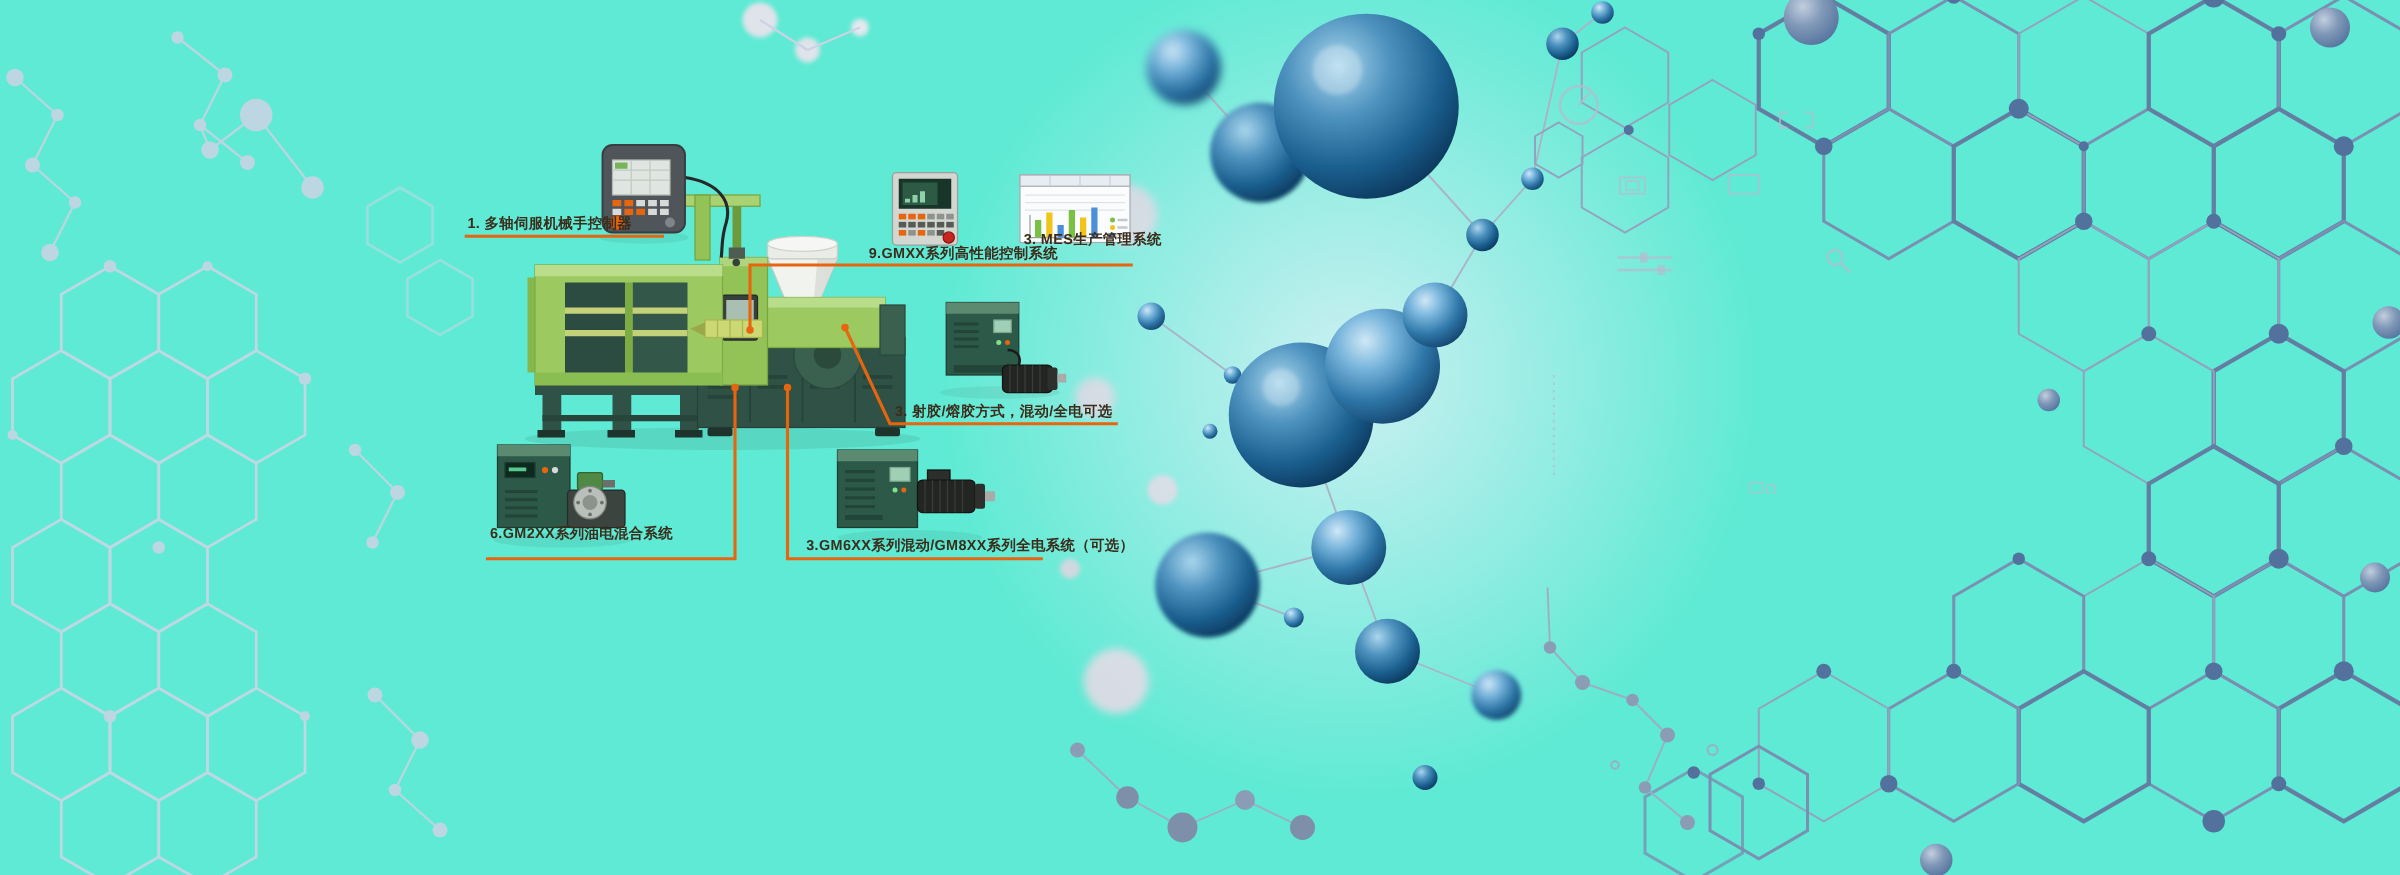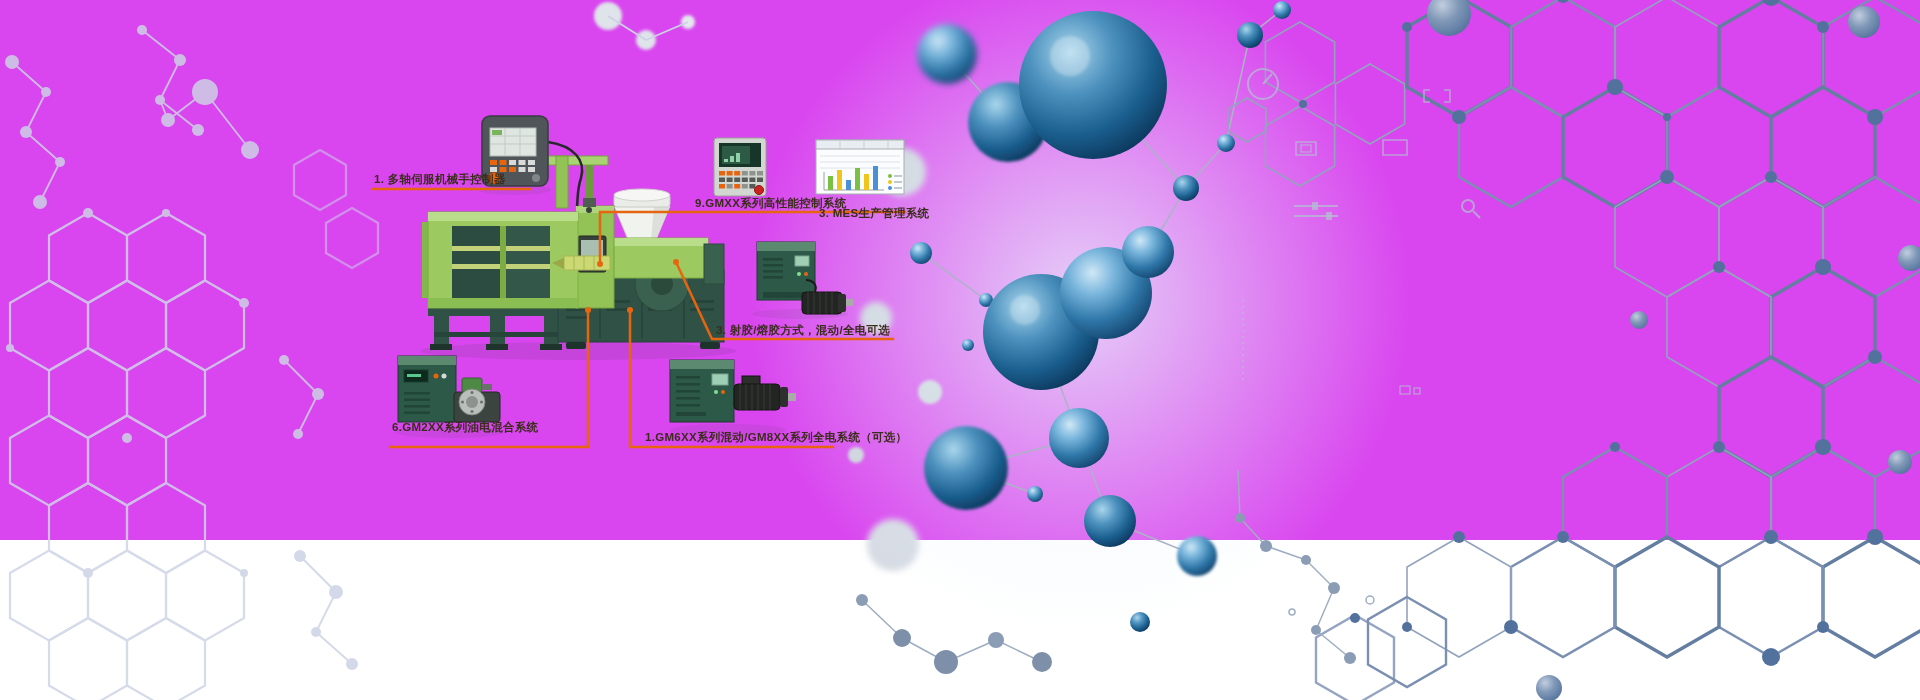--- a/index.html
+++ b/index.html
@@ -1,18 +1,18 @@
 <!DOCTYPE html>
 <html><head>
 <meta charset="utf-8">
 <style>
   *{margin:0;padding:0;box-sizing:border-box}
   html,body{width:1920px;height:700px;overflow:hidden;background:#fff;
     font-family:"Liberation Sans",sans-serif}
-  .stage{position:relative;width:1920px;height:540px;background:#d946ef}
+  .stage{position:relative;width:1920px;height:700px;background:#5eead4}
   .scene{position:absolute;left:0;top:0;display:block}
   .callout-label{position:absolute;font-size:11.5px;font-weight:bold;
     color:#3b2d1c;white-space:nowrap;letter-spacing:.3px;line-height:14px}
   
   .hxA{fill:none;stroke:#7a8fb1;stroke-width:2.4}
   .hxB{fill:none;stroke:#647ea1;stroke-width:3.4}
   .hxC{fill:none;stroke:#93a3bd;stroke-width:1.6}
   .hxL{fill:none;stroke:#cfd5e7;stroke-width:2.2}
   .nd{fill:#52719d}
   .ndL{fill:#cdd3e5}
@@ -535,18 +535,18 @@
     <path class="orange" d="M588,310 V447 H390"></path>
     <circle cx="600" cy="264" r="3" fill="#e8650f" stroke="none"></circle>
     <circle cx="676" cy="262" r="3" fill="#e8650f" stroke="none"></circle>
     <circle cx="630" cy="310" r="3" fill="#e8650f" stroke="none"></circle>
     <circle cx="588" cy="310" r="3" fill="#e8650f" stroke="none"></circle>
   </g>
 </svg>
 
 <div class="callout-label" style="left:374px;top:172px">1. 多轴伺服机械手控制器</div>
 <div class="callout-label" style="left:695px;top:196px">9.GMXX系列高性能控制系统</div>
-<div class="callout-label" style="left:819px;top:206px">3. MES生产管理系统</div>
+<div class="callout-label" style="left:819px;top:185px">3. MES生产管理系统</div>
 <div class="callout-label" style="left:716px;top:323px">3. 射胶/熔胶方式，混动/全电可选</div>
-<div class="callout-label" style="left:645px;top:430px">1.GM6XX系列混动/GM8XX系列全电系统（可选）</div>
+<div class="callout-label" style="left:645px;top:430px">3.GM6XX系列混动/GM8XX系列全电系统（可选）</div>
 <div class="callout-label" style="left:392px;top:420px">6.GM2XX系列油电混合系统</div>
 
 </div>
 
 </body></html>

